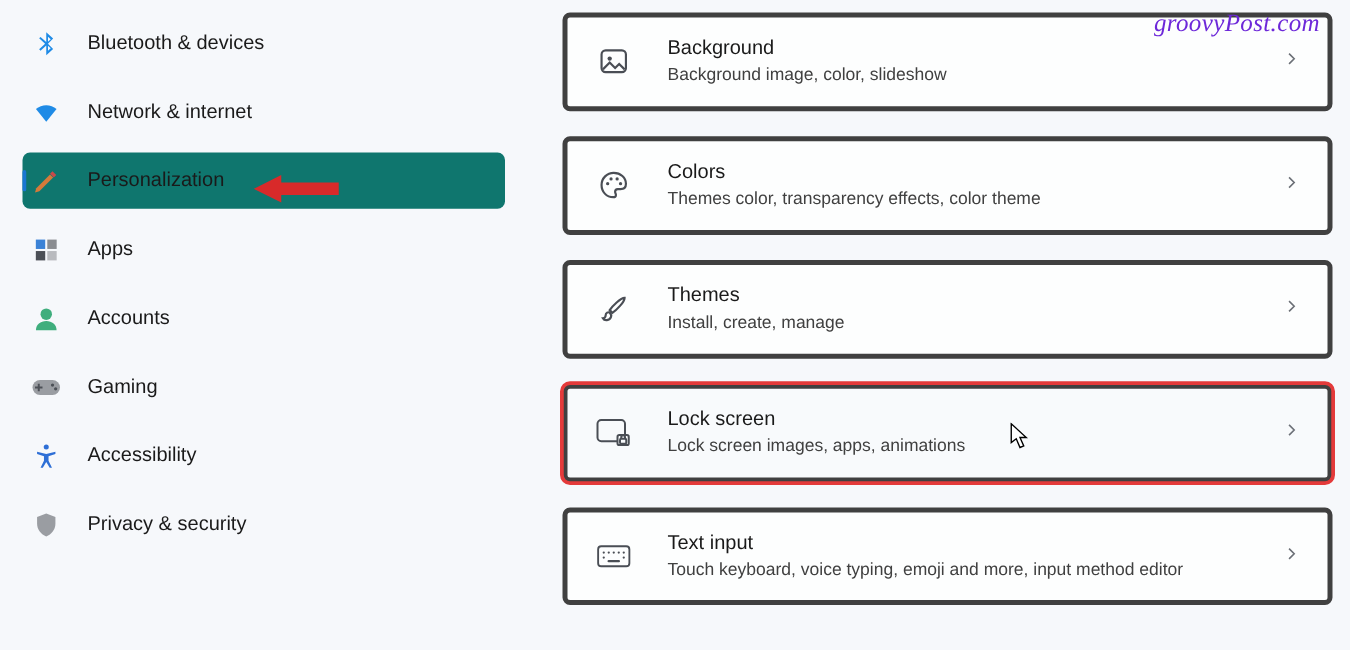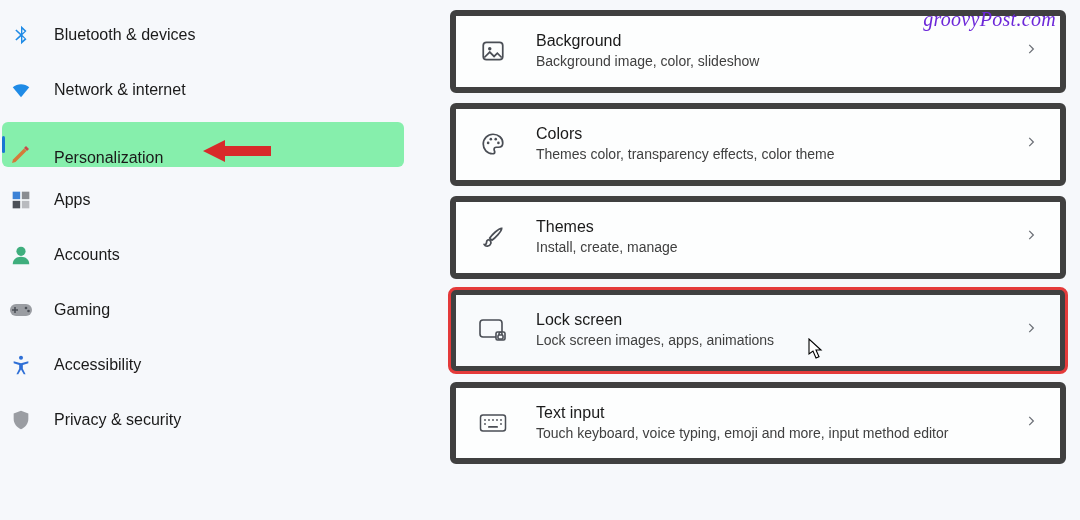--- a/index.html
+++ b/index.html
@@ -9,35 +9,34 @@
     width: 1080px;
     height: 520px;
     overflow: hidden;
     position: relative;
     display: flex;
     color: #1a1a1a;
   }
   .sidebar {
     width: 410px;
     height: 100%;
-    padding: 12px 6px 0 2px;
+    padding: 12px 6px 0 18px;
   }
   .sidebar-item {
     display: flex;
     align-items: center;
     height: 45px;
     padding: 0 10px 0 6px;
     border-radius: 6px;
     position: relative;
     margin-bottom: 10px;
     cursor: pointer;
   }
   .sidebar-item.active {
-    background: #86efac;
-    align-items: flex-end;
+    background: #0f766e;
   }
   .sidebar-item.active::before {
     content: "";
     position: absolute;
     left: 0;
     top: 14px;
     bottom: 14px;
     width: 3px;
     border-radius: 2px;
     background: #1976d2;
@@ -54,26 +53,26 @@
   .sidebar-item .label {
     font-size: 16px;
     color: #1a1a1a;
   }
   .content {
     flex: 1;
     padding: 10px 14px 0 40px;
   }
   .card {
     background: #fdfefe;
-    border: 6px solid #404040;
+    border: 4px solid #404040;
     border-radius: 6px;
     display: flex;
     align-items: center;
     padding: 16px 22px;
-    margin-bottom: 10px;
+    margin-bottom: 20px;
     cursor: pointer;
     position: relative;
   }
   .card.highlighted {
     outline: 3px solid #e43a3a;
     outline-offset: -1px;
     background: #f8fafc;
   }
   .card .card-icon {
     width: 30px;

